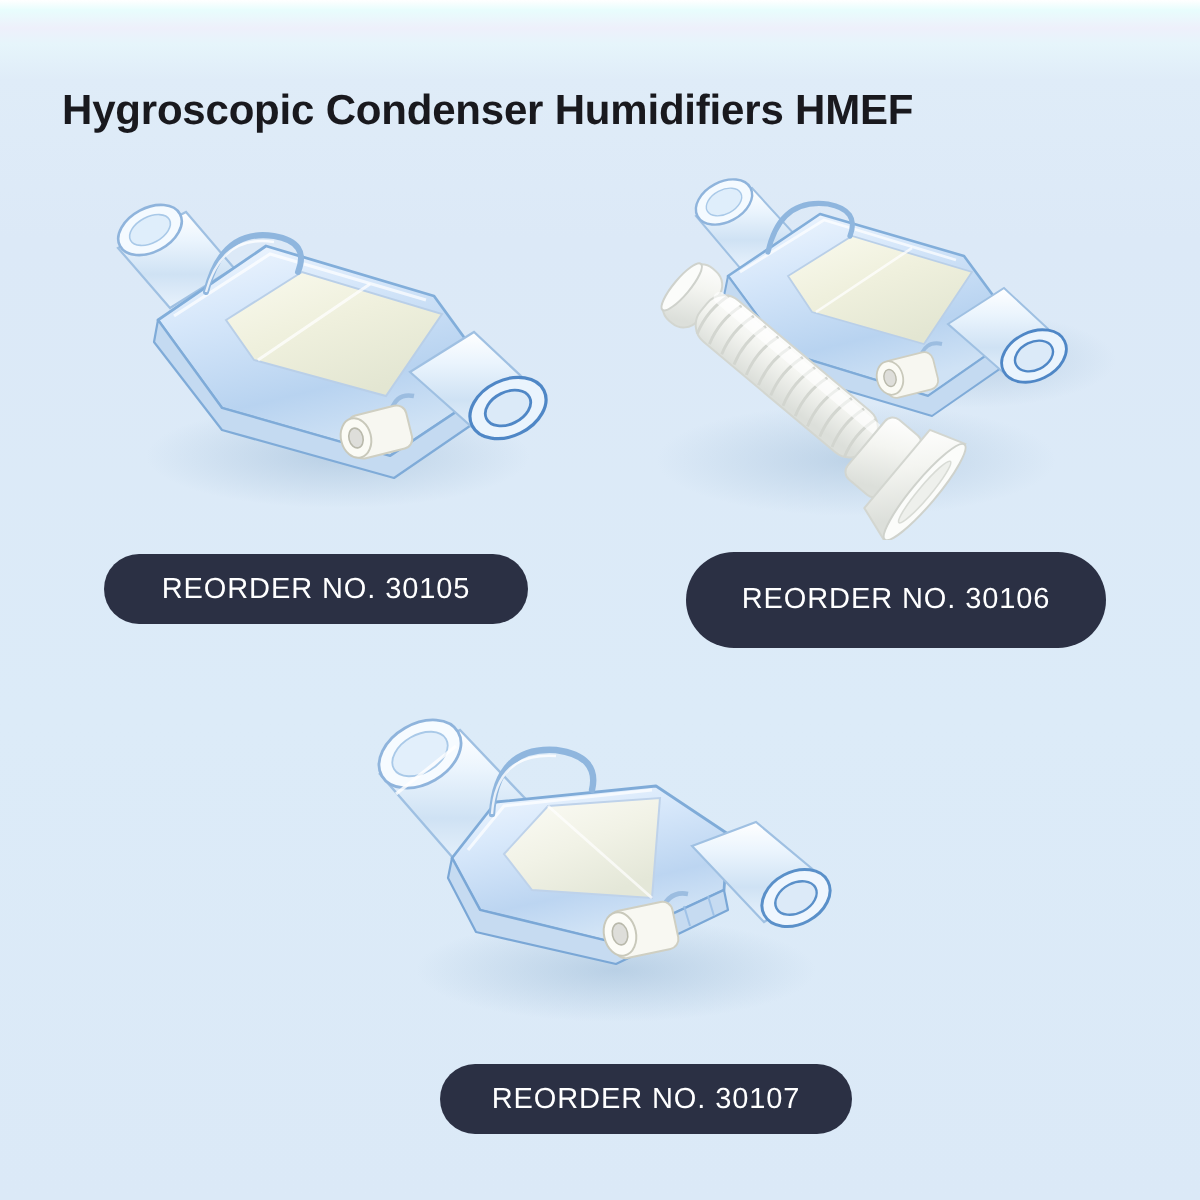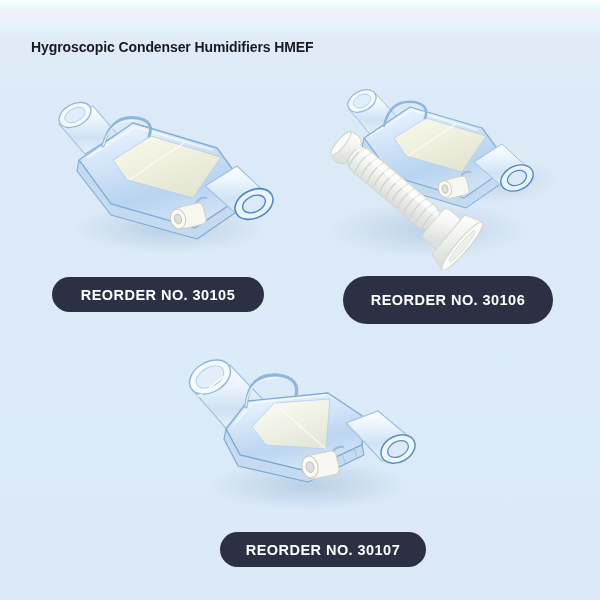--- a/index.html
+++ b/index.html
@@ -28,37 +28,37 @@
         #dcebf8 360px,
         #dbe9f7 600px);
     overflow: hidden;
   }
 
   
   #title {
     position: absolute;
     left: 31px;
     top: 30px;
-    font-size: 14px;
+    font-size: 21px;
     font-weight: bold;
     color: #19191e;
     letter-spacing: -0.1px;
     white-space: nowrap;
   }
 
   
   .badge {
     position: absolute;
     display: flex;
     align-items: center;
     justify-content: center;
     background: #2b3044;
     border-radius: 999px;
     color: #ffffff;
-    font-weight: bold;
+    font-weight: normal;
     font-size: 14.5px;
     letter-spacing: 0.45px;
     box-sizing: border-box;
     white-space: nowrap;
   }
   #badge-30105 { left: 52px;  top: 277px; width: 212px; height: 35px; }
   #badge-30106 { left: 343px; top: 276px; width: 210px; height: 48px; }
   #badge-30107 { left: 220px; top: 532px; width: 206px; height: 35px; }
 
   

